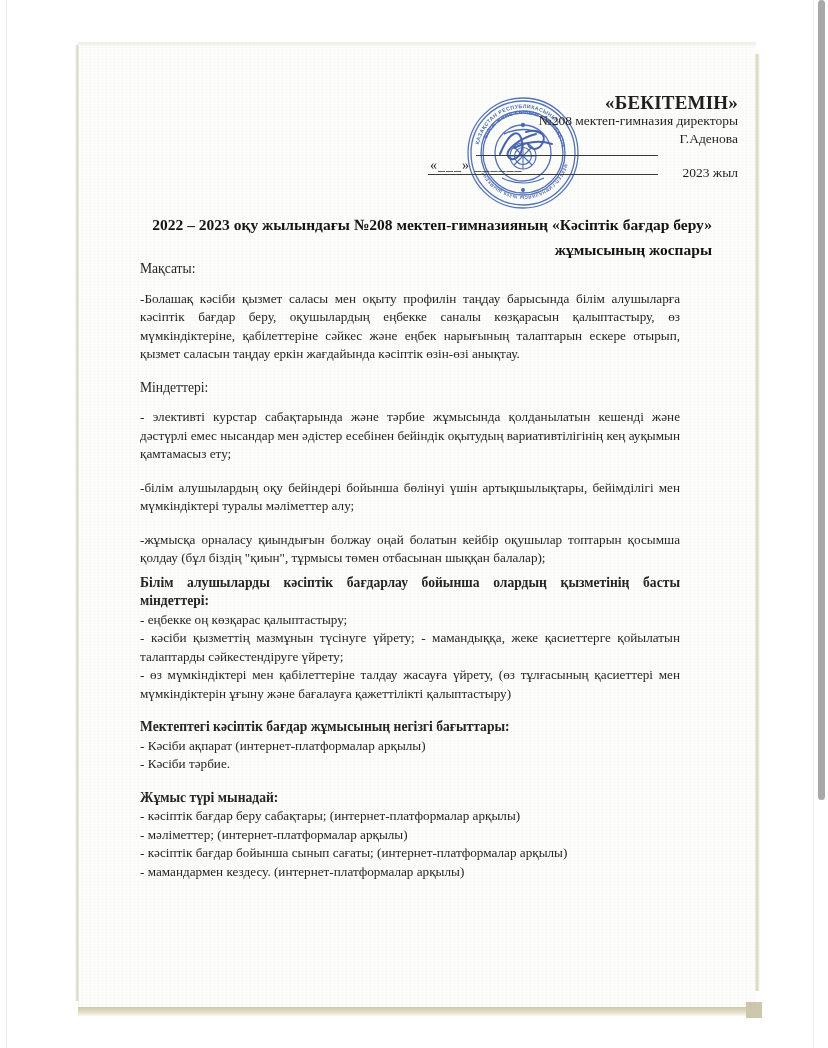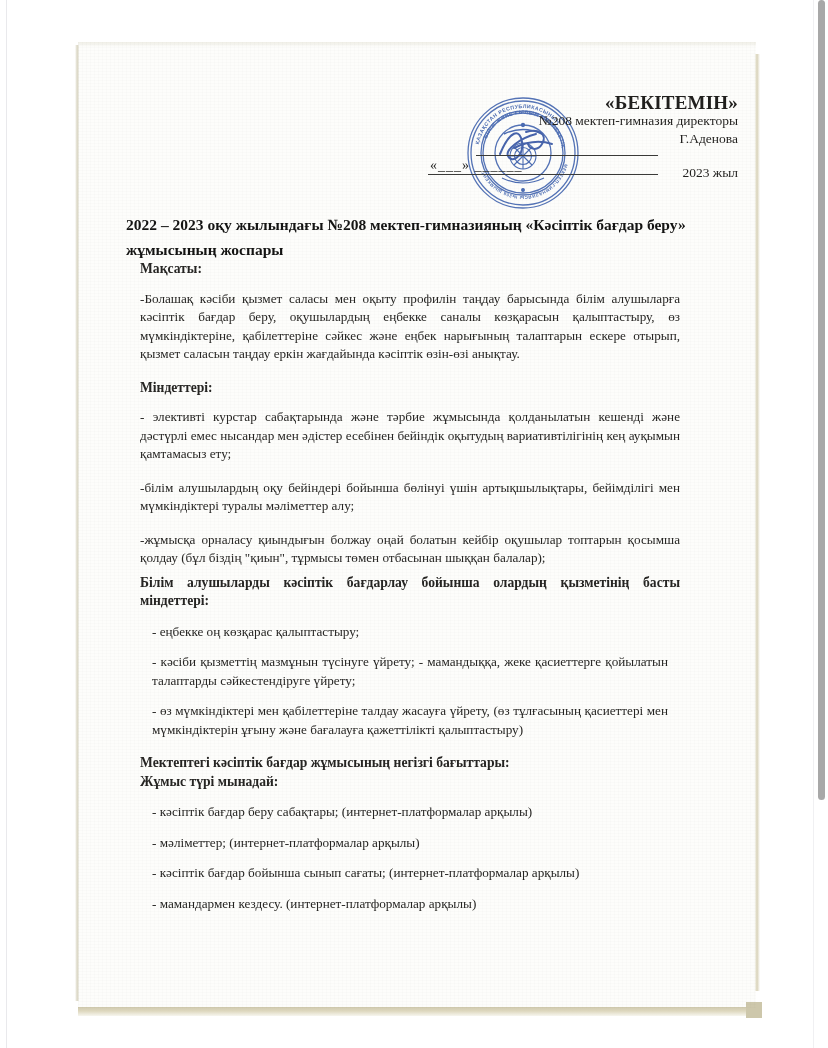--- a/index.html
+++ b/index.html
@@ -151,53 +151,53 @@
     z-index: 2;
     opacity: 0.88;
   }
 
   
   .doc-title {
     position: absolute;
     left: 48px;
     top: 170px;
     width: 586px;
-    text-align: left;
+    text-align: right;
     font-weight: bold;
     font-size: 15.5px;
     line-height: 25px;
     color: #141413;
     z-index: 3;
   }
 
   
   .body {
     position: absolute;
     left: 62px;
     top: 218px;
     width: 540px;
     color: #262523;
     font-size: 13.2px;
     line-height: 18.5px;
   }
   .h-bold {
-    font-weight: bold;
+    font-weight: normal;
     font-size: 13.6px;
     margin: 0 0 11px 0;
   }
   .para {
     margin: 0 0 15px 0;
     text-align: justify;
   }
   .para.last { margin-bottom: 6px; }
   .lines {
     margin: 0 0 15px 0;
   }
   .lines div {
-    margin: 12px;
+    margin: 0;
     text-align: justify;
   }
   .blockhead {
     font-weight: bold;
     font-size: 13.6px;
     text-align: justify;
     margin: 0 0 0 0;
   }
 </style>
 </head>
@@ -278,20 +278,24 @@
         <p class="para last">-жұмысқа орналасу қиындығын болжау оңай болатын кейбір оқушылар топтарын қосымша қолдау (бұл біздің "қиын", тұрмысы төмен отбасынан шыққан балалар);</p>
 
         <div class="blockhead">Білім алушыларды кәсіптік бағдарлау бойынша олардың қызметінің басты міндеттері:</div>
         <div class="lines">
           <div>- еңбекке оң көзқарас қалыптастыру;</div>
           <div>- кәсіби қызметтің мазмұнын түсінуге үйрету; - мамандыққа, жеке қасиеттерге қойылатын талаптарды сәйкестендіруге үйрету;</div>
           <div>- өз мүмкіндіктері мен қабілеттеріне талдау жасауға үйрету, (өз тұлғасының қасиеттері мен мүмкіндіктерін ұғыну және бағалауға қажеттілікті қалыптастыру)</div>
         </div>
 
         <div class="blockhead">Мектептегі кәсіптік бағдар жұмысының негізгі бағыттары:</div>
+        <div class="lines">
+          <div>- Кәсіби ақпарат (интернет-платформалар арқылы)</div>
+          <div> - Кәсіби тәрбие.</div>
+        </div>
 
         <div class="blockhead">Жұмыс түрі мынадай:</div>
         <div class="lines">
           <div>- кәсіптік бағдар беру сабақтары; (интернет-платформалар арқылы)</div>
           <div>- мәліметтер; (интернет-платформалар арқылы)</div>
           <div>- кәсіптік бағдар бойынша сынып сағаты; (интернет-платформалар арқылы)</div>
           <div>- мамандармен кездесу. (интернет-платформалар арқылы)</div>
         </div>
 
       </div>

